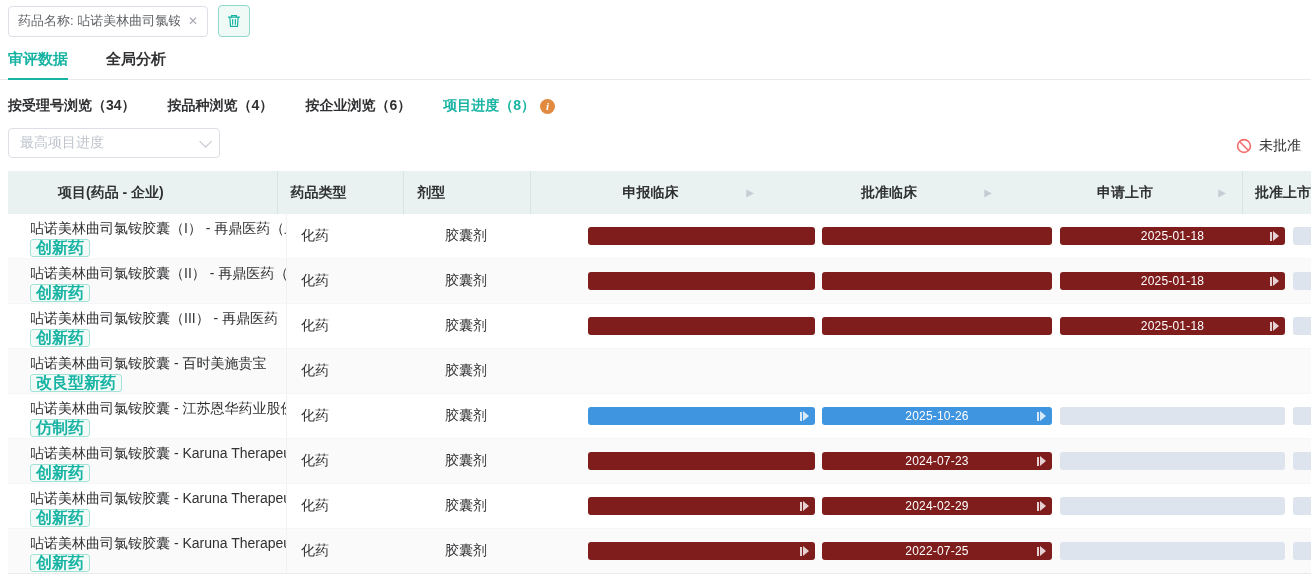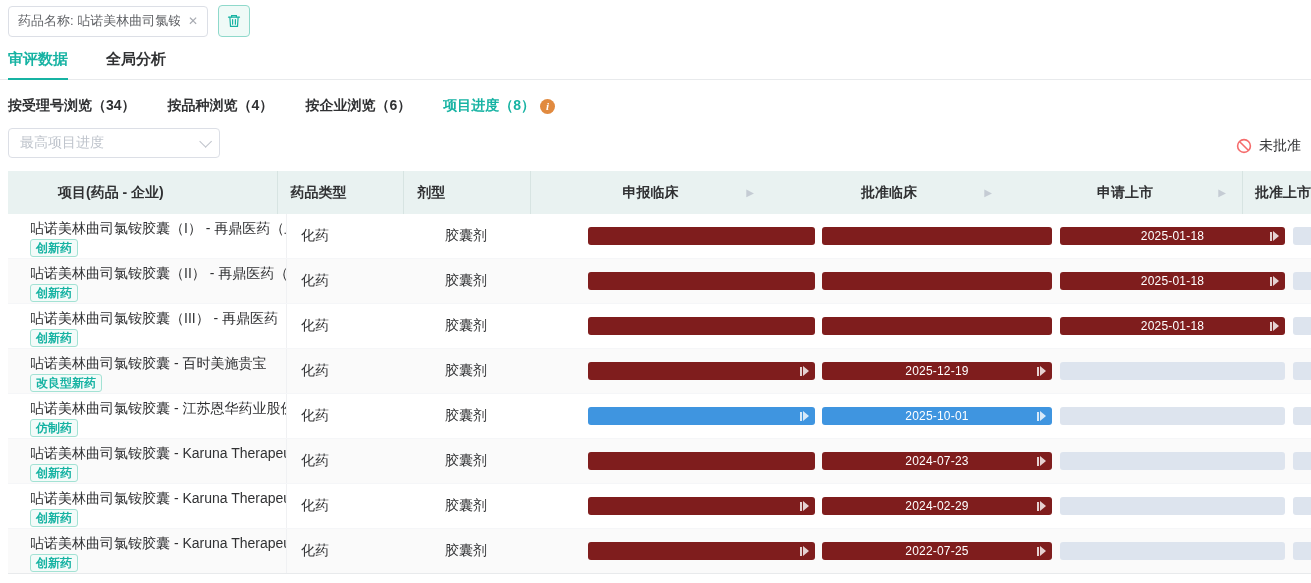--- a/index.html
+++ b/index.html
@@ -55,21 +55,21 @@
   .tp0 { width: 239px; } .tp1 { width: 238px; } .tp2 { width: 234px; }
   .tp3 { flex: 1; border-left: 1px solid #d7e4e2; justify-content: flex-start; padding-left: 12px; white-space: nowrap; }
 
   .row { display: flex; height: 45px; border-bottom: 1px solid #f5f6f8; cursor: pointer; }
   .row.striped { background: #fafafa; }
   .tbody .row:last-child { border-bottom: 1px solid #e8eaec; }
 
   .cell-name { width: 279px; padding: 4px 0 0 22px; border-right: 1px solid #f0f1f3;
                overflow: hidden; white-space: nowrap; }
   .proj-name { font-size: 14px; color: #303133; line-height: 20px; }
-  .badge { display: inline-block; margin-top: 1px; font-size: 12px; font-weight: 700; color: #17b3a3;
+  .badge { display: inline-block; margin-top: 1px; font-size: 16px; font-weight: 700; color: #17b3a3;
            border: 1px solid #a3e2d4; background: #f3fbf9; border-radius: 3px;
            padding: 0 5px; line-height: 16px; }
   .cell-type { width: 146px; display: flex; align-items: center; padding-left: 14px; }
   .cell-form { width: 146px; display: flex; align-items: center; padding-left: 12px; }
 
   .phases { flex: 1; display: flex; overflow: hidden; }
   .phase-cell { display: flex; align-items: center; }
   .phase-cell.p0 { width: 239px; } .phase-cell.p0 .bar { margin: 0 3px 0 9px; }
   .phase-cell.p1 { width: 238px; } .phase-cell.p1 .bar { margin: 0 4px; }
   .phase-cell.p2 { width: 234px; } .phase-cell.p2 .bar { margin: 0 5px 0 4px; }
@@ -255,66 +255,41 @@
         </div>
   </div>
 
   <div class="row striped">
     <div class="cell-name">
       <div class="proj-name">呫诺美林曲司氯铵胶囊 - 百时美施贵宝</div>
       <span class="badge">改良型新药</span>
     </div>
     <div class="cell-type">化药</div>
     <div class="cell-form">胶囊剂</div>
-    <div class="phases">
-          <div class="phase-cell p0">
-            <div class="bar green">
-              <span class="bar-arrow">
-                <span class="stick"></span>
-                <span class="tri"></span>
-              </span>
-            </div>
-          </div>
-          <div class="phase-cell p1">
-            <div class="bar green">
-              <span class="bar-date">2025-12-19</span>
-              <span class="bar-arrow">
-                <span class="stick"></span>
-                <span class="tri"></span>
-              </span>
-            </div>
-          </div>
-          <div class="phase-cell p2">
-            <div class="bar grey"></div>
-          </div>
-          <div class="phase-cell p3">
-            <div class="bar grey"></div>
-          </div>
-        </div>
   </div>
 
   <div class="row">
     <div class="cell-name">
       <div class="proj-name">呫诺美林曲司氯铵胶囊 - 江苏恩华药业股份有限公司</div>
       <span class="badge">仿制药</span>
     </div>
     <div class="cell-type">化药</div>
     <div class="cell-form">胶囊剂</div>
     <div class="phases">
           <div class="phase-cell p0">
             <div class="bar blue">
               <span class="bar-arrow">
                 <span class="stick"></span>
                 <span class="tri"></span>
               </span>
             </div>
           </div>
           <div class="phase-cell p1">
             <div class="bar blue">
-              <span class="bar-date">2025-10-01</span>
+              <span class="bar-date">2025-10-26</span>
               <span class="bar-arrow">
                 <span class="stick"></span>
                 <span class="tri"></span>
               </span>
             </div>
           </div>
           <div class="phase-cell p2">
             <div class="bar grey"></div>
           </div>
           <div class="phase-cell p3">

